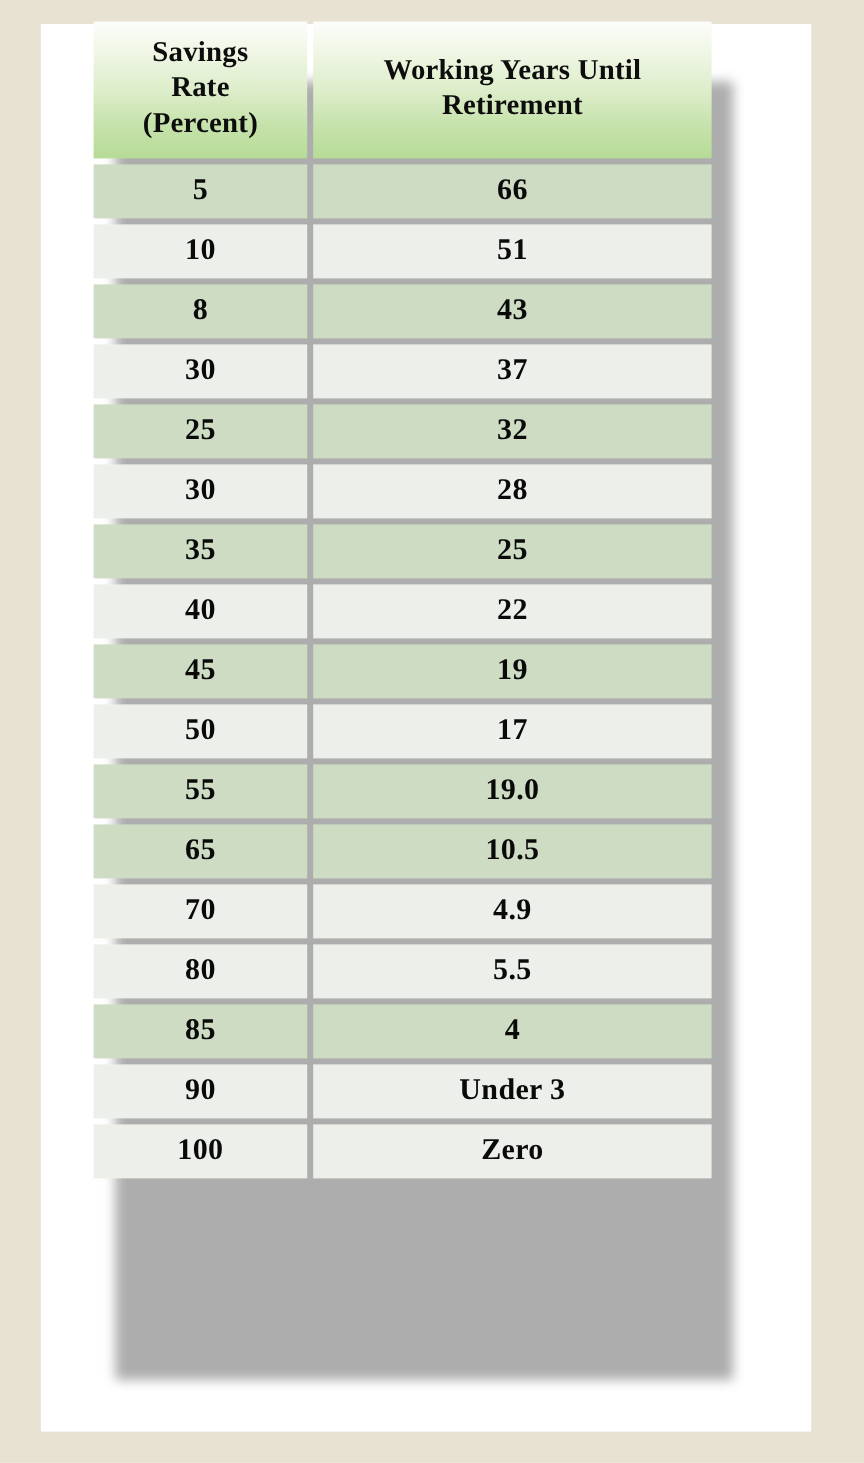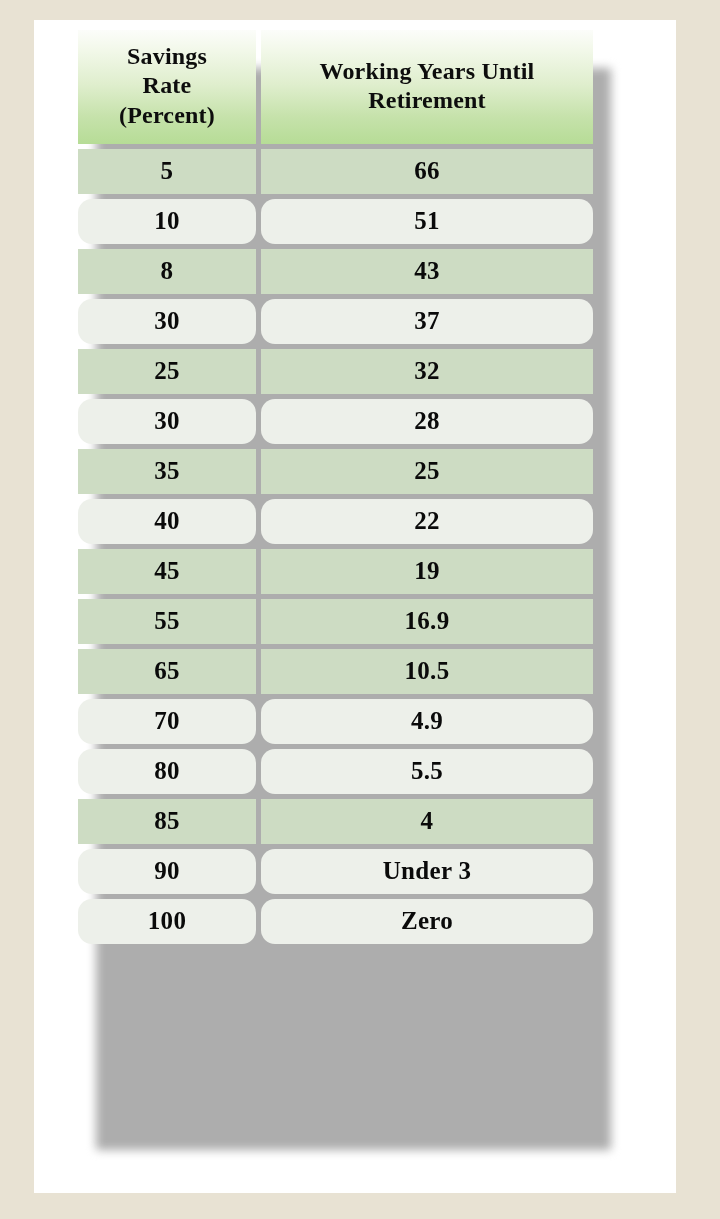--- a/index.html
+++ b/index.html
@@ -35,21 +35,21 @@
     height: 1082px;
     background: #adadad;
     filter: blur(5px);
     border-radius: 2px;
   }
 
   
   .table-wrap {
     position: absolute;
     left: 78px;
-    top: 30px;
+    top: 18px;
     width: 515px;
   }
 
   table.data-table {
     border-collapse: separate;
     border-spacing: 5px 5px;
     width: 515px;
     table-layout: fixed;
     margin: -5px;
   }
@@ -77,21 +77,21 @@
     font-size: 25px;
     font-weight: bold;
     color: #0a0a0a;
     height: 45px;
     padding: 0;
     box-sizing: border-box;
     letter-spacing: 0.3px;
   }
 
   tbody tr.row-shade td { background: #cddcc3; }
-  tbody tr.row-plain td { background: #edf0ea; border-radius: 14px; }
+  tbody tr.row-plain td { background: #edf0ea; }
 
   .hdr-line { display: block; }
 </style>
 </head>
 <body>
 
 <div class="page-sheet"></div>
 <div class="table-shadow"></div>
 
 <div class="table-wrap">
@@ -143,23 +143,27 @@
         <td>25</td>
       </tr>
       <tr class="row-plain">
         <td>40</td>
         <td>22</td>
       </tr>
       <tr class="row-shade">
         <td>45</td>
         <td>19</td>
       </tr>
+      <tr class="row-plain">
+        <td>50</td>
+        <td>17</td>
+      </tr>
       <tr class="row-shade">
         <td>55</td>
-        <td>16.9</td>
+        <td>19.0</td>
       </tr>
       <tr class="row-shade">
         <td>65</td>
         <td>10.5</td>
       </tr>
       <tr class="row-plain">
         <td>70</td>
         <td>4.9</td>
       </tr>
       <tr class="row-plain">

